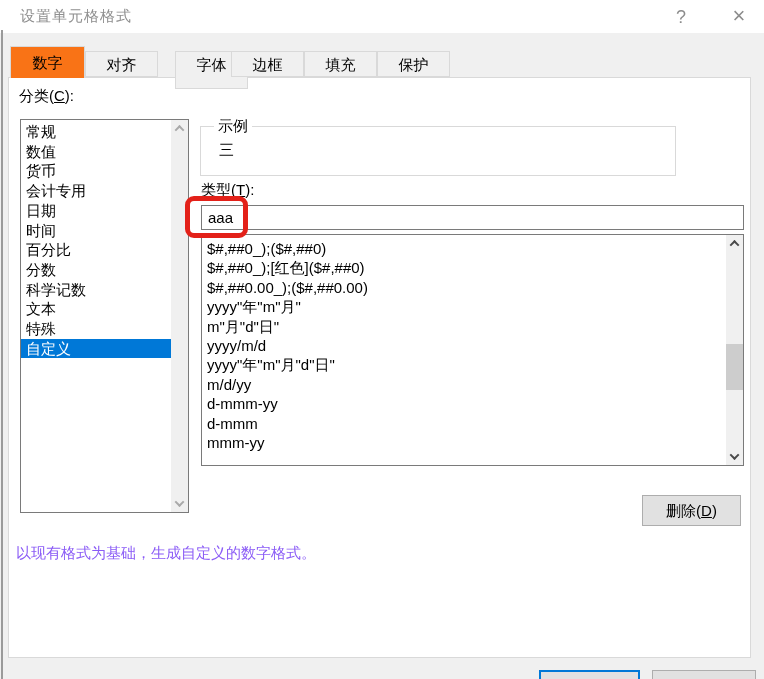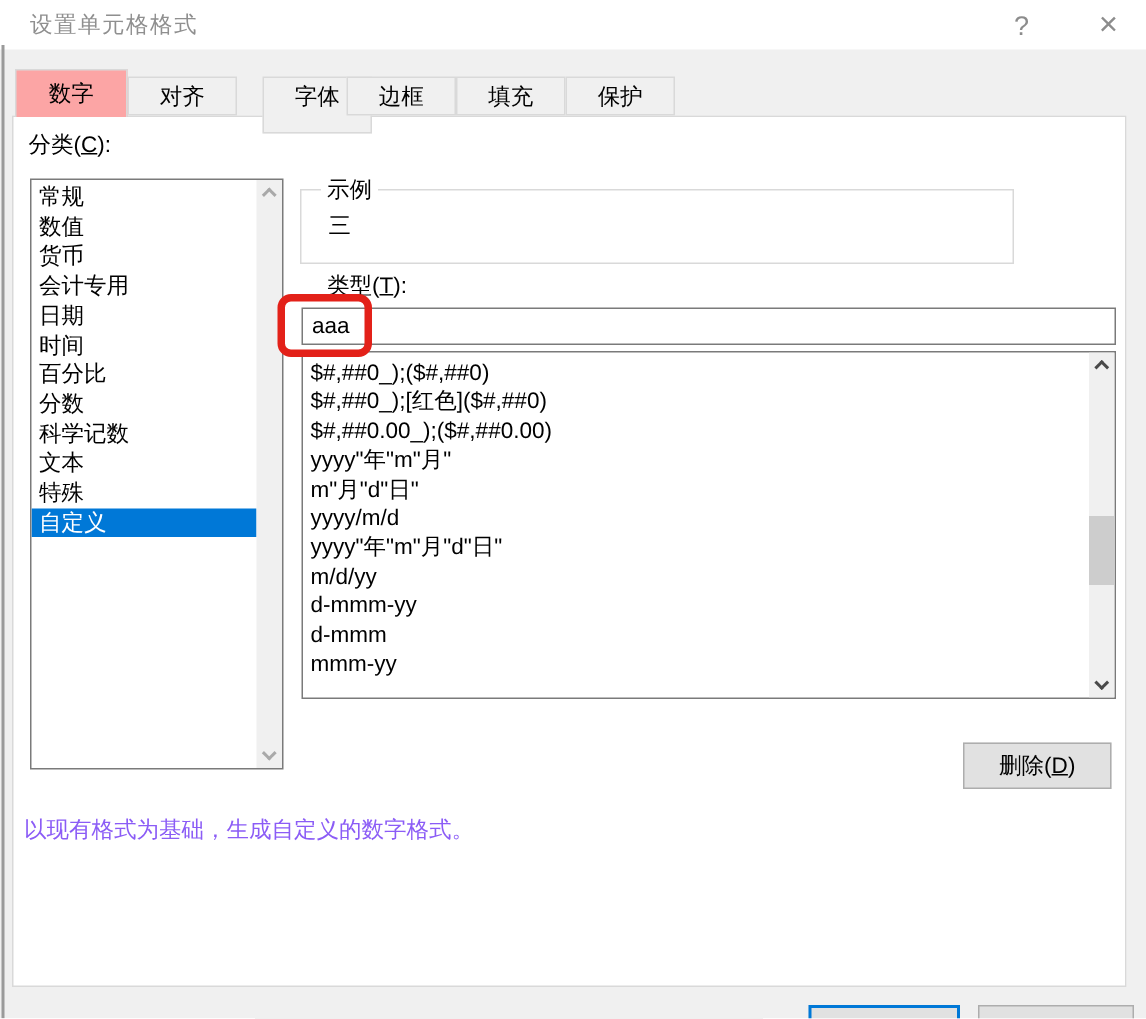--- a/index.html
+++ b/index.html
@@ -16,21 +16,21 @@
   .help-icon { position:absolute; left:668px; top:4px; width:26px; height:26px;
     color:#8c8c8c; font-size:18px; text-align:center; line-height:26px; }
   .close-icon { position:absolute; left:724px; top:2px; width:30px; height:28px;
     color:#8c8c8c; font-size:22px; text-align:center; line-height:28px; font-weight:300; }
   
   .dlg-body { position:absolute; left:0; top:33px; width:764px; height:646px; background:#f0f0f0; }
   .left-edge { position:absolute; left:1px; top:30px; width:2px; height:649px; background:#9a9a9a; }
   
   .tab { position:absolute; text-align:center; font-size:15px; color:#000;
     border:1px solid #d9d9d9; background:#f0f0f0; z-index:3; }
-  .tab.active { background:#fca5a5; border-bottom:none; z-index:4; }
+  .tab.active { background:#f97316; border-bottom:none; z-index:4; }
   .tab-label { display:inline-block; }
   
   .page { position:absolute; left:8px; top:77px; width:743px; height:581px;
     background:#fff; border:1px solid #d9d9d9; z-index:2; }
   .field-label { position:absolute; font-size:15px; color:#000; }
   .field-label u { text-decoration:underline; }
   
   .listbox { position:absolute; background:#fff; border:1px solid #7a7a7a; overflow:hidden; }
   .cat-list { left:11px; top:41px; width:169px; height:394px; }
   .cat-list li { list-style:none; line-height:19.7px; padding-left:5px; white-space:nowrap; }
@@ -138,21 +138,21 @@
             <span class="chev down"></span>
           </div>
       </div>
     </div>
 
     <div class="groupbox">
       <span class="groupbox-label">示例</span>
       <span class="groupbox-value">三</span>
     </div>
 
-    <div class="field-label" style="left:209px; top:103px;">
+    <div class="field-label" style="left:192px; top:103px;">
       <span>类型(</span><u>T</u><span>):</span>
     </div>
 
     <input class="type-input" type="text" value="aaa" style="">
 
     <div class="listbox type-list">
       <ul>
         <li>$#,##0_);($#,##0)</li>
         <li>$#,##0_);[红色]($#,##0)</li>
         <li>$#,##0.00_);($#,##0.00)</li>

